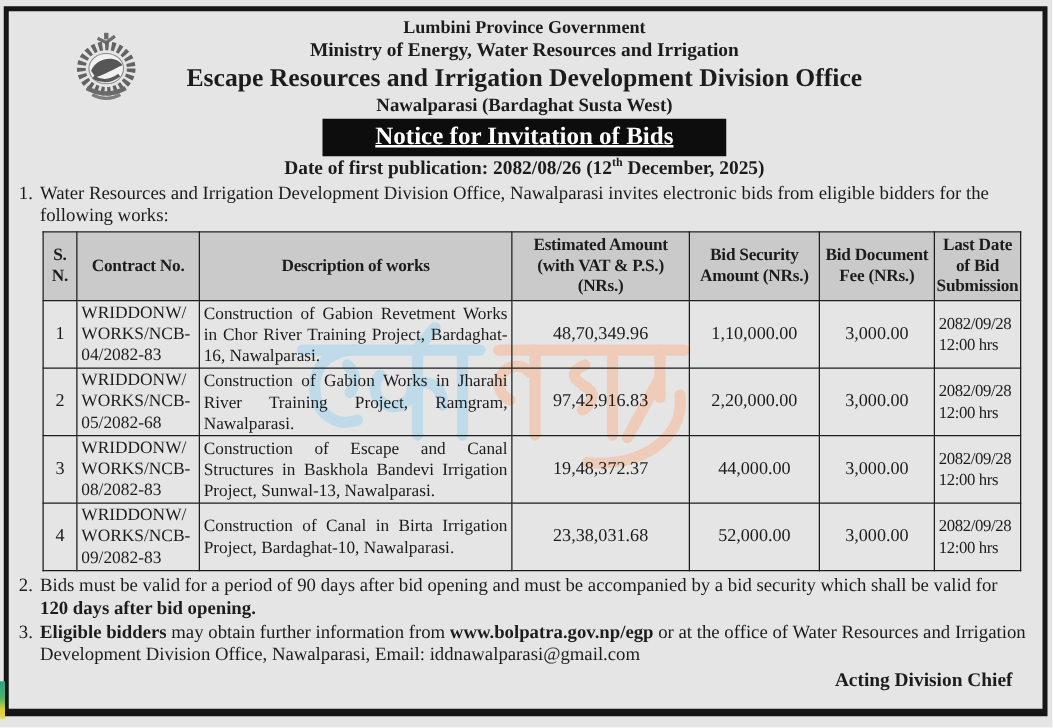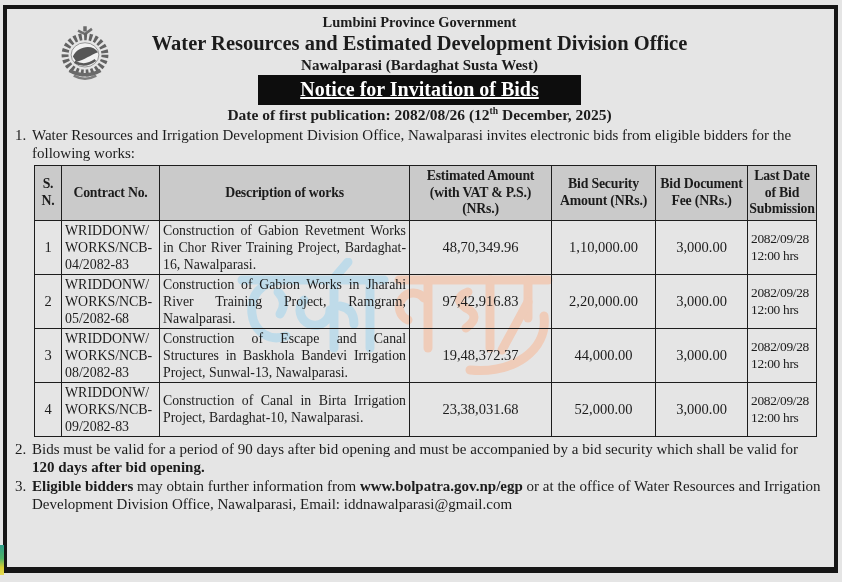--- a/index.html
+++ b/index.html
@@ -146,21 +146,22 @@
             <path d="M22,6 L30,10 L38,4" stroke="#6f6f6f" stroke-width="3" fill="none"></path>
             <ellipse cx="30" cy="34" rx="23" ry="21" fill="none" stroke="#636363" stroke-width="8" stroke-dasharray="3.4 2.6"></ellipse>
             <ellipse cx="30" cy="34" rx="16" ry="14" fill="#f1f1f1" stroke="#8a8a8a" stroke-width="1"></ellipse>
             <path d="M16,36 C21,24 39,21 45,31 C37,34 29,40 20,42 Z" fill="#565656"></path>
             <path d="M18,42 q12,7 24,-2" stroke="#5a5a5a" stroke-width="3" fill="none"></path>
             <path d="M12,52 q18,10 36,0" stroke="#6a6a6a" stroke-width="4" fill="none"></path>
             <path d="M17,58 q13,7 26,0" stroke="#7d7d7d" stroke-width="3" fill="none"></path>
           </svg>
         </div>
         <div class="h-gov">Lumbini Province Government</div>
-        <div class="h-office">Water Resources and Estimated Development Division Office</div>
+        <div class="h-min">Ministry of Energy, Water Resources and Irrigation</div>
+        <div class="h-office">Escape Resources and Irrigation Development Division Office</div>
         <div class="h-loc">Nawalparasi (Bardaghat Susta West)</div>
         <div class="banner-wrap">
           <span class="banner">Notice for Invitation of Bids</span>
         </div>
         <div class="h-date">
           <span>Date of first publication: 2082/08/26 (12</span><sup>th</sup><span> December, 2025)</span>
         </div>
       </div>
 
       <div class="clause">
@@ -233,16 +234,17 @@
         <div class="note">
           <span class="marker">2.</span>
           <span class="ntext"><span>Bids must be valid for a period of 90 days after bid opening and must be accompanied by a bid security which shall be valid for </span><b>120 days after bid opening.</b></span>
         </div>
         <div class="note">
           <span class="marker">3.</span>
           <span class="ntext"><b>Eligible bidders</b><span> may obtain further information from </span><b>www.bolpatra.gov.np/egp</b><span> or at the office of Water Resources and Irrigation Development Division Office, Nawalparasi, Email: iddnawalparasi@gmail.com</span></span>
         </div>
       </div>
 
+      <div class="sig">Acting Division Chief</div>
 
     </div>
   </div>
 </div>
 
 </body></html>

